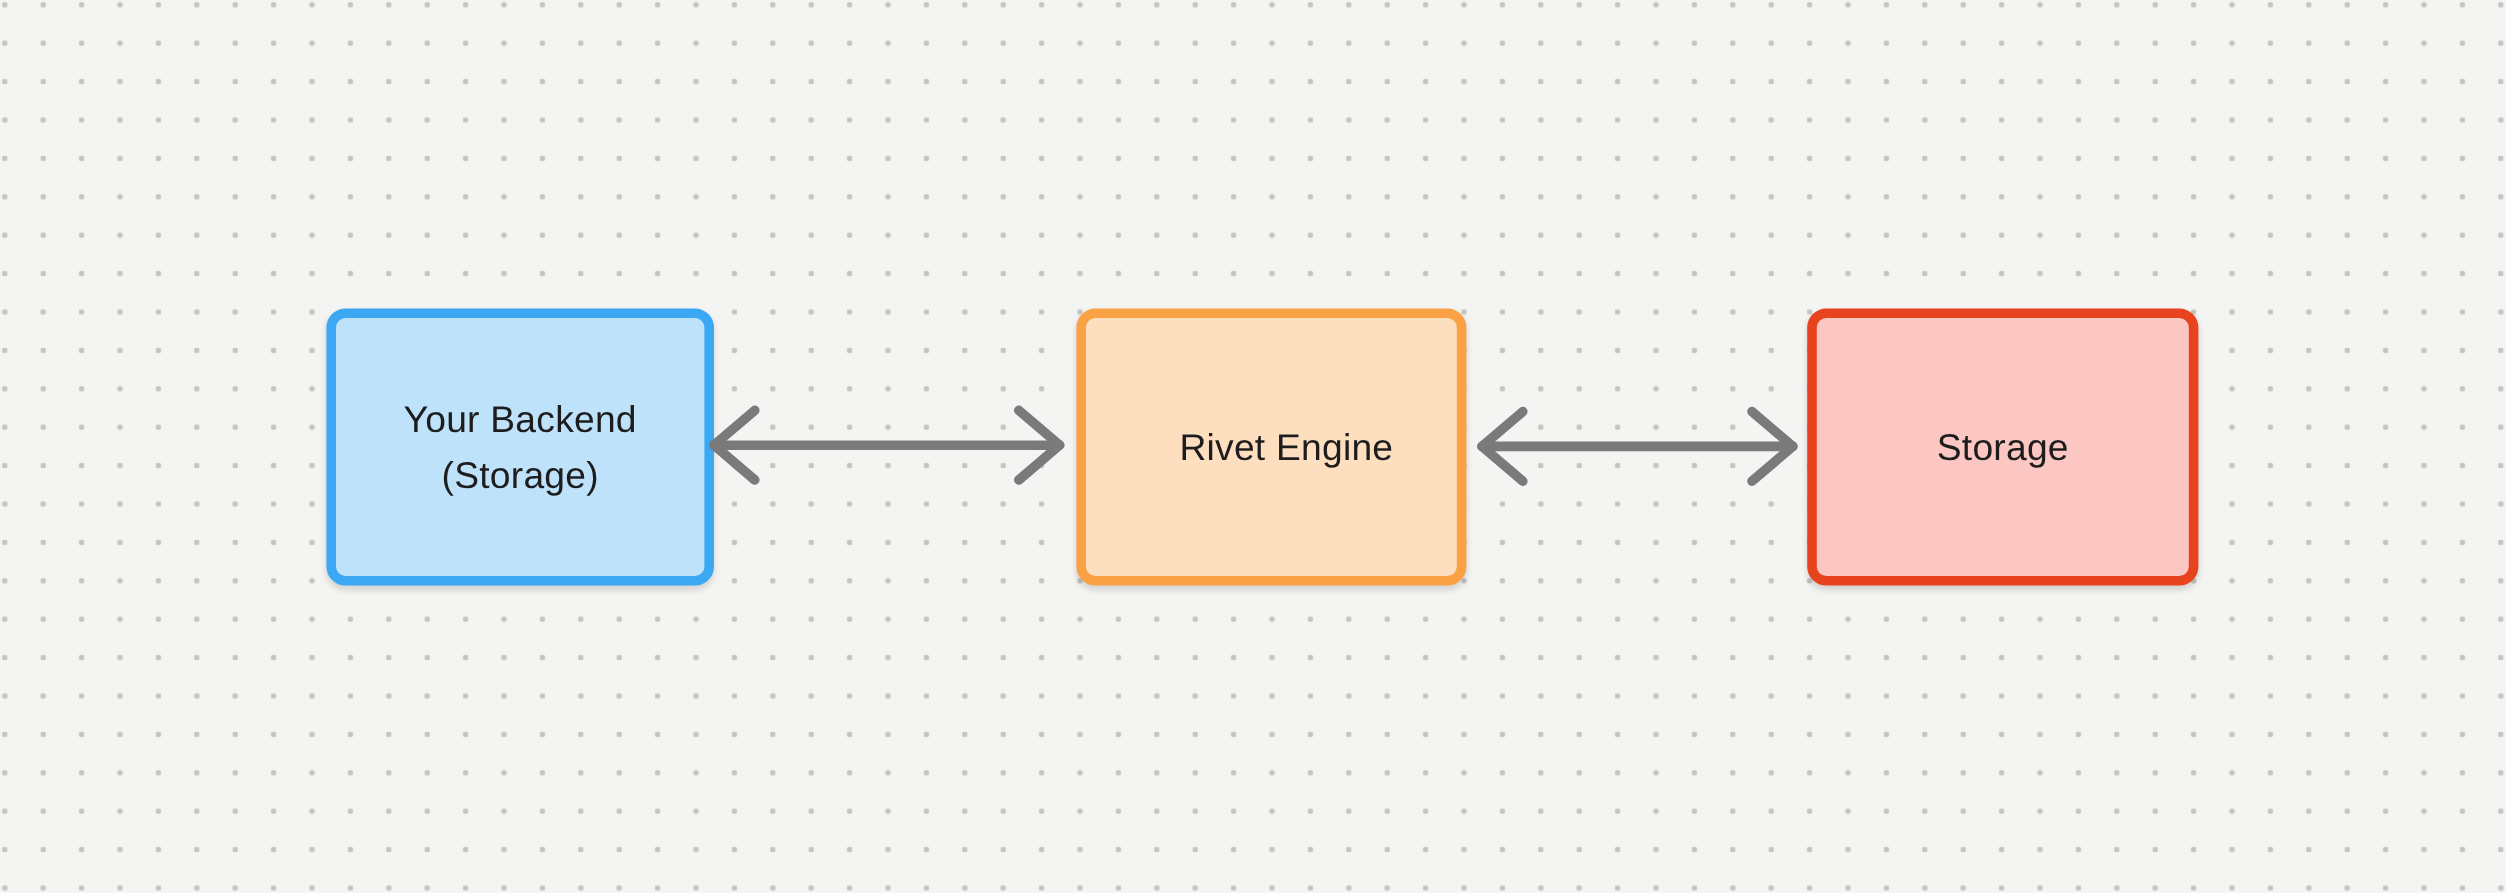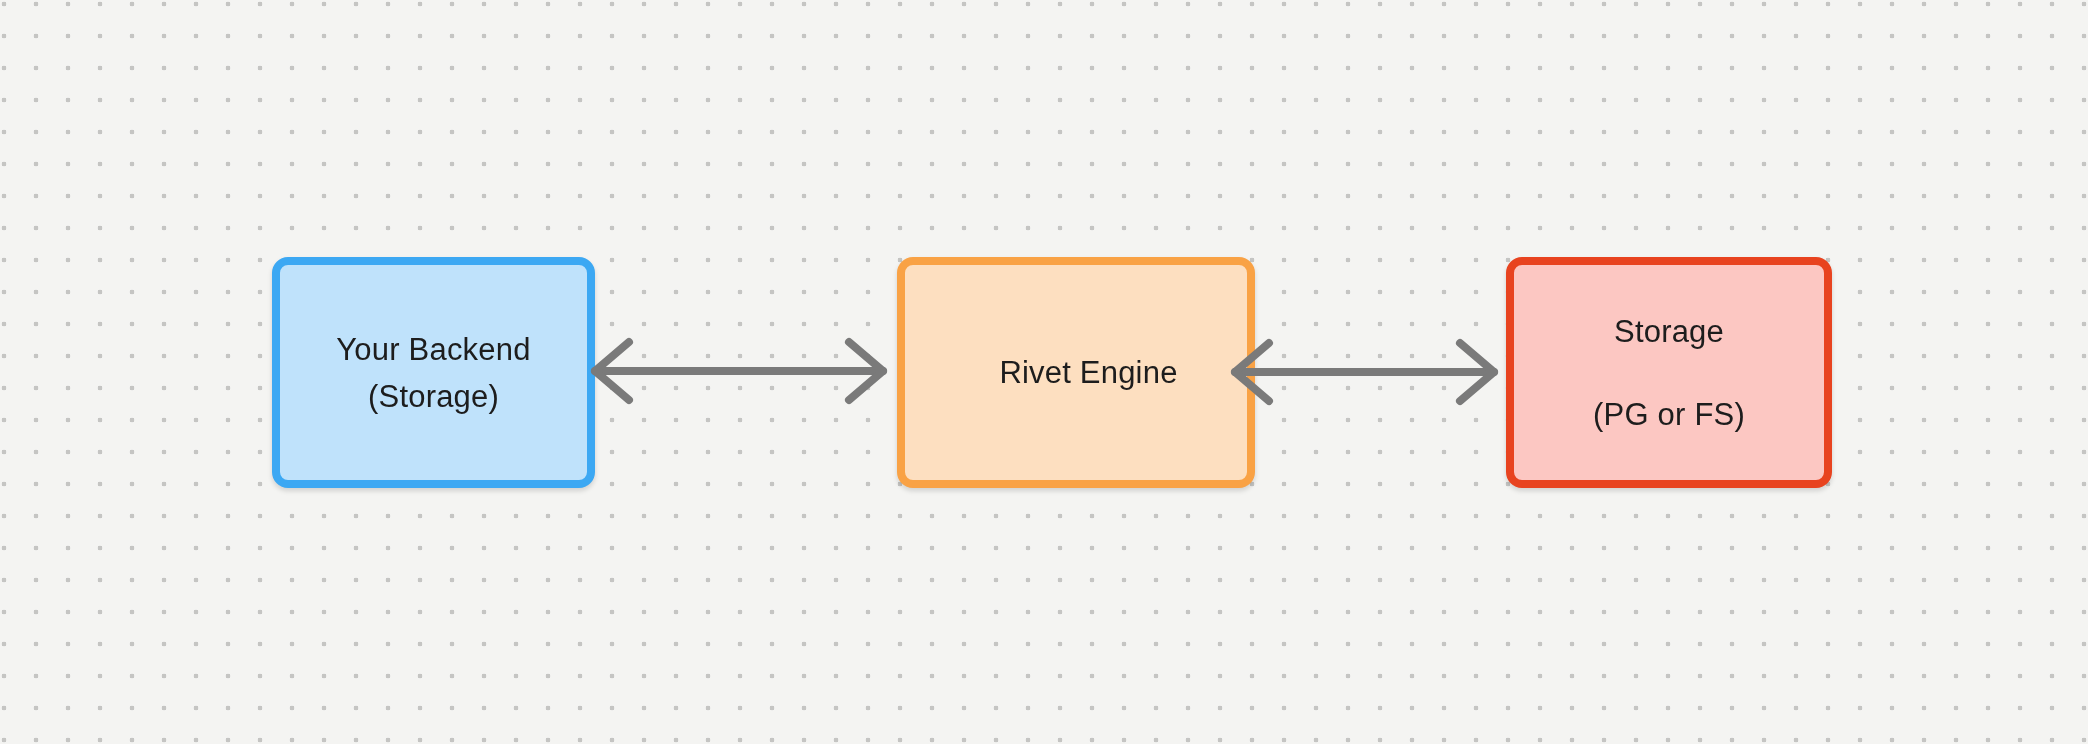--- a/index.html
+++ b/index.html
@@ -33,21 +33,21 @@
   .node-label {
     font-size: 31px;
     line-height: 47px;
     font-weight: 500;
     color: #1D1D1D;
     text-align: center;
     letter-spacing: 0.2px;
     white-space: nowrap;
   }
   #node-backend { left: 272px; width: 323px; }
-  #node-engine  { left: 897px; width: 358px; padding-left: 25px; }
+  #node-engine  { left: 897px; width: 325px; padding-left: 25px; }
   #node-storage { left: 1506px; width: 326px; }
   .edge {
     position: absolute;
     top: 331px;
     height: 80px;
   }
   #edge-backend-engine { left: 589px; width: 300px; }
   #edge-engine-storage { left: 1229px; width: 271px; }
 </style>
 </head>
@@ -75,16 +75,15 @@
   <svg class="edge" id="edge-engine-storage" viewBox="0 0 271 80">
     <g fill="none" stroke-width="8" stroke-linecap="round" stroke-linejoin="round" stroke="#7A7A7A">
       <line x1="6" y1="41" x2="265" y2="41"></line>
       <polyline points="40,12 6,41 40,70"></polyline>
       <polyline points="231,12 265,41 231,70"></polyline>
     </g>
   </svg>
 
   <div class="node" id="node-storage" style="border-color: rgb(232, 67, 31); background-color: rgb(252, 199, 194); gap: 36px;">
     <div class="node-label">Storage</div>
-    <div class="node-label">(PG or FS)</div>
   </div>
 
 </div>
 
 </body></html>

